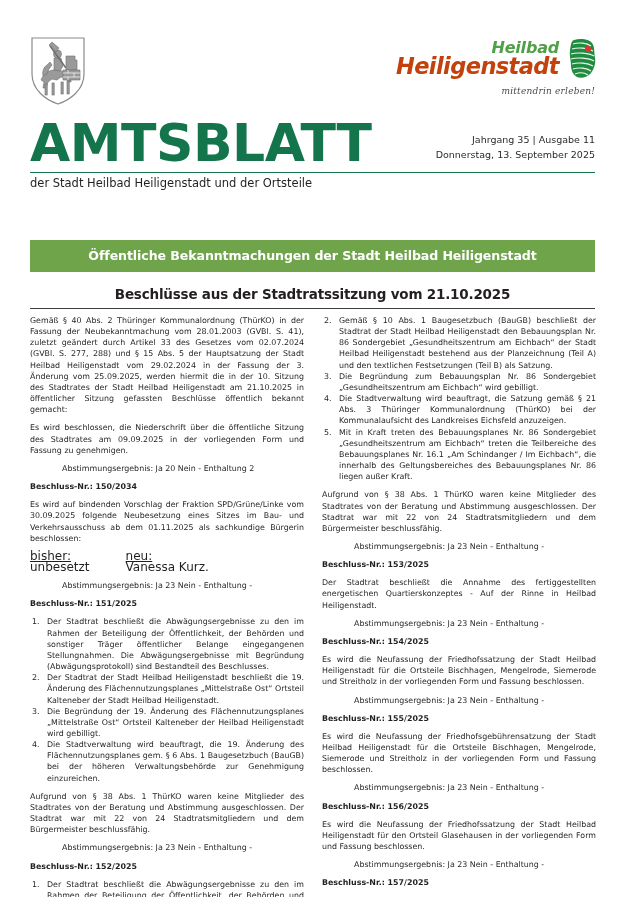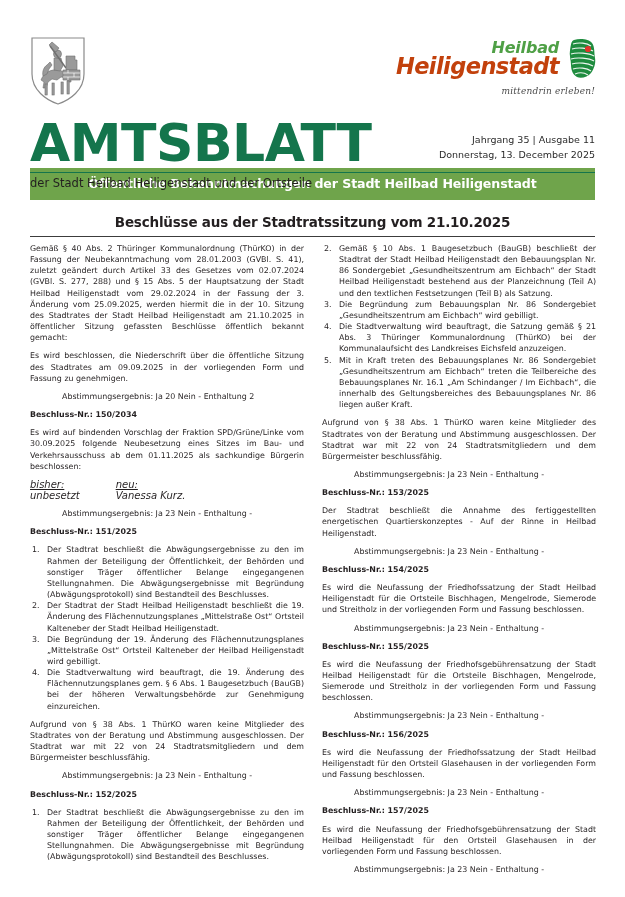--- a/index.html
+++ b/index.html
@@ -16,21 +16,21 @@
     width: 625px;
     height: 897px;
     overflow: hidden;
     background: #ffffff;
     box-sizing: border-box;
   }
 
   
   .masthead {
     position: relative;
-    height: 168px;
+    height: 240px;
     padding: 0 26px;
     box-sizing: border-box;
   }
   .crest {
     position: absolute;
     left: 30px;
     top: 36px;
     width: 56px;
     height: 70px;
   }
@@ -216,24 +216,23 @@
 
   .ausschuss-name {
     font-family: "DejaVu Sans", sans-serif;
     font-size: 7.9px;
     line-height: 11.15px;
     margin: 0 0 3px 0;
   }
   table.seat-table {
     border-collapse: collapse;
     font-family: "DejaVu Sans", sans-serif;
-    font-size: 10px;
+    font-size: 12px;
     line-height: 11.15px;
     margin: 0 0 7px 0;
-    font-style: italic;
   }
   table.seat-table th {
     text-align: left;
     font-weight: normal;
     text-decoration: underline;
     padding: 0 36px 0 0;
   }
   table.seat-table td {
     text-align: left;
     padding: 0 36px 0 0;
@@ -298,21 +297,21 @@
           <circle cx="21" cy="11" r="3.1" fill="#e2332c"></circle>
         </svg>
       </div>
       <div class="logo-claim">mittendrin erleben!</div>
     </div>
 
     <div class="title-area">
       <h1 class="amtsblatt">AMTSBLATT</h1>
       <div class="issue-info">
         <div>Jahrgang 35 | Ausgabe 11</div>
-        <div>Donnerstag, 13. December 2025</div>
+        <div>Donnerstag, 13. September 2025</div>
       </div>
     </div>
     <div class="rule-green"></div>
     <div class="subtitle">der Stadt Heilbad Heiligenstadt und der Ortsteile</div>
   </div>
 
   <div class="banner">Öffentliche Bekanntmachungen der Stadt Heilbad Heiligenstadt</div>
 
   <div class="section-heading">Beschlüsse aus der Stadtratssitzung vom 21.10.2025</div>
   <div class="rule-dark"></div>

